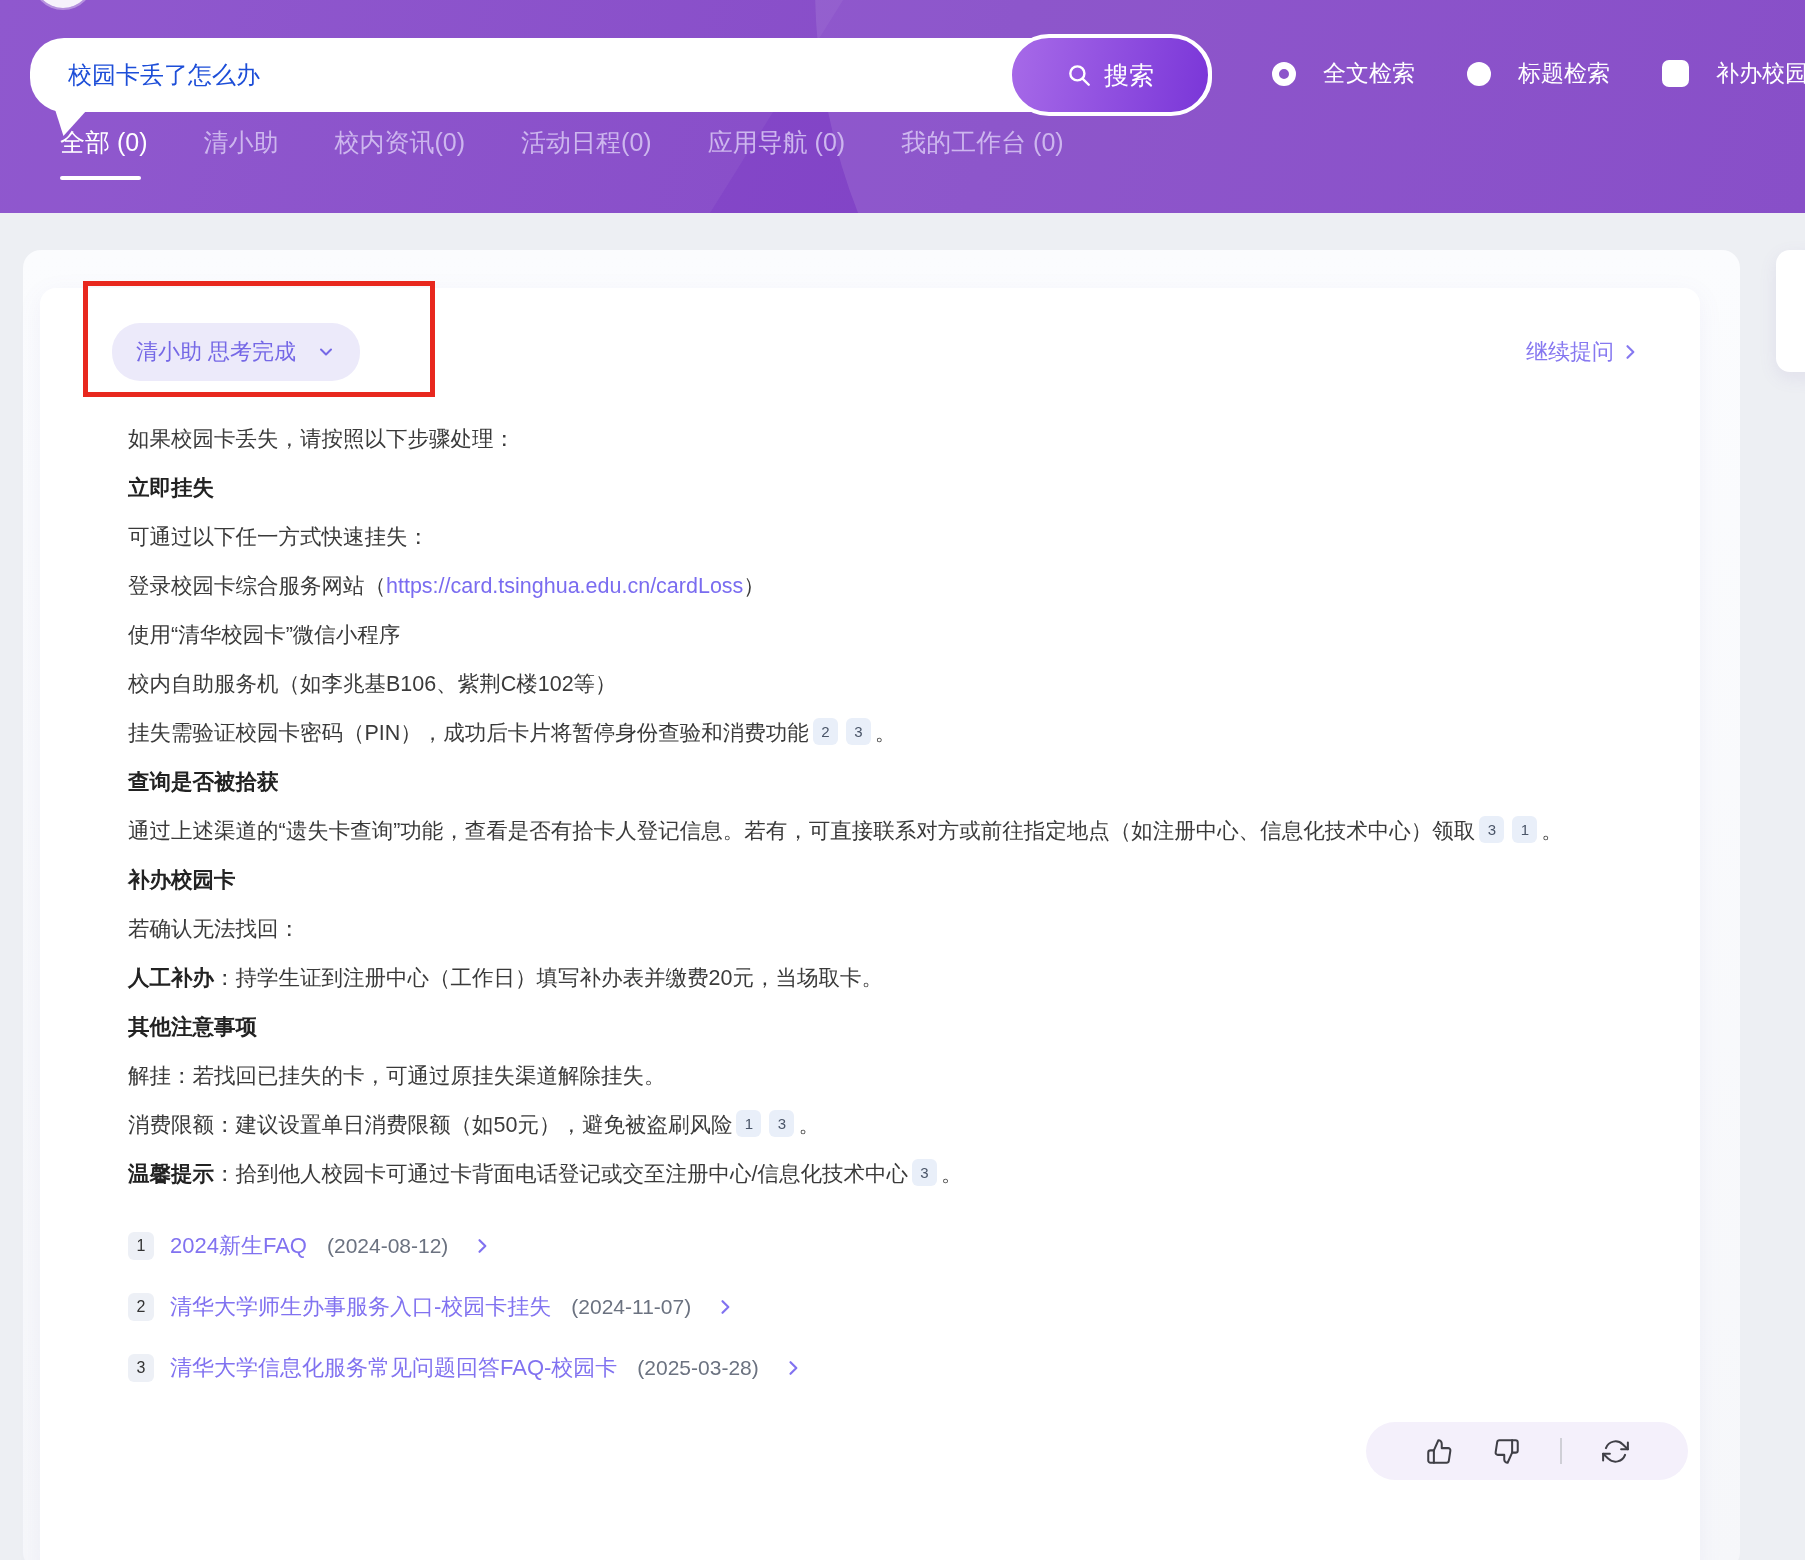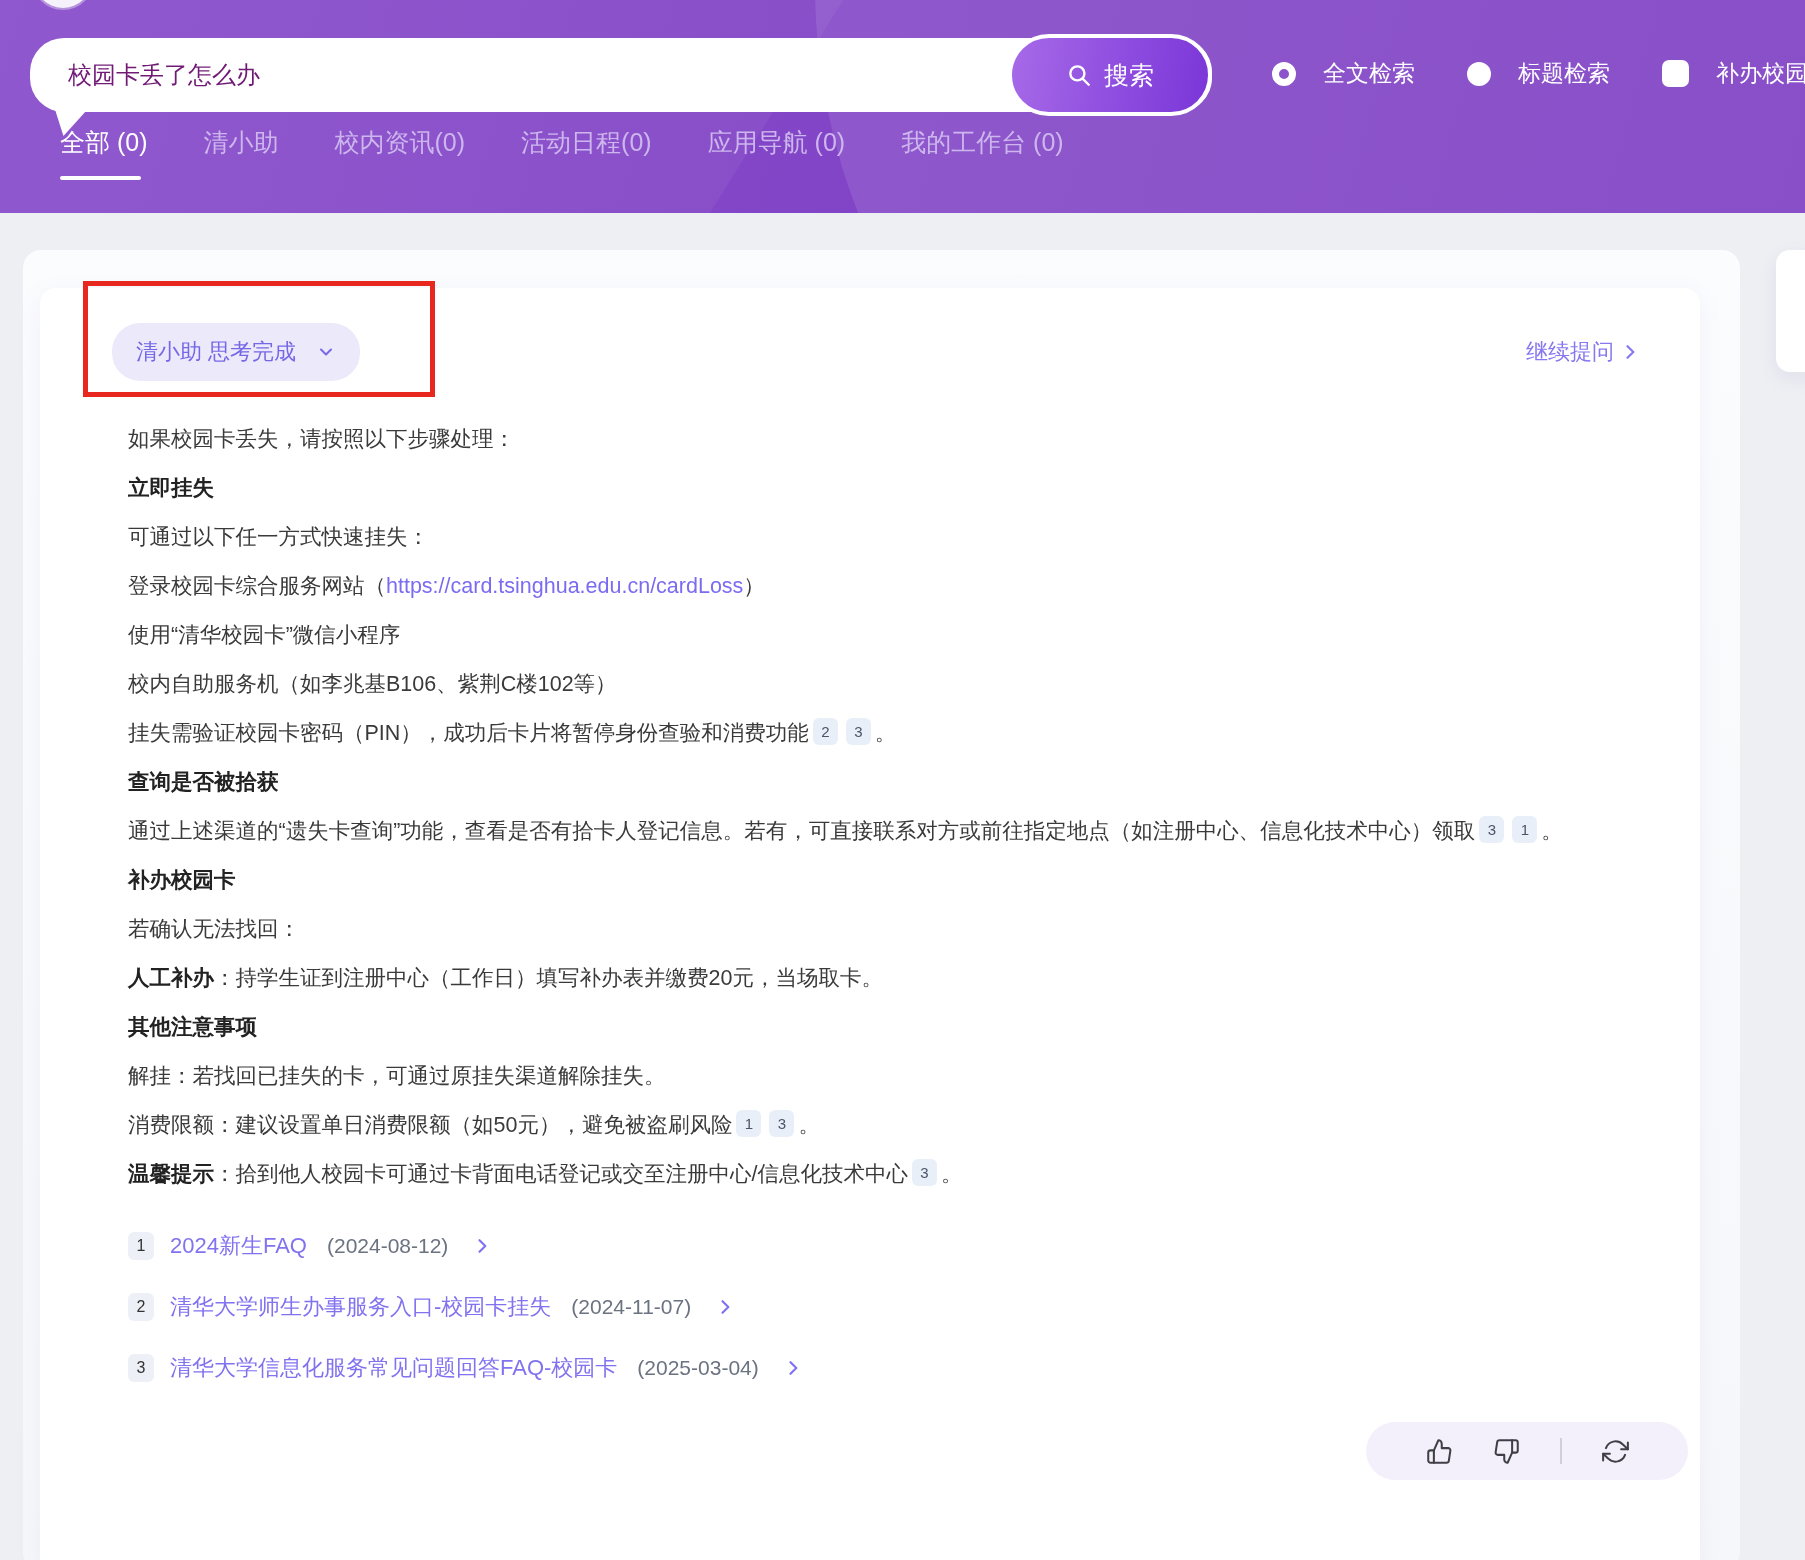--- a/index.html
+++ b/index.html
@@ -36,21 +36,21 @@
     background:#fff; border-radius:34px; display:flex; align-items:center;
     z-index:2;
   }
   .search-tail {
     position:absolute; left:52px; top:100px; width:44px; height:36px;
     background:#fff; clip-path:polygon(0 0,100% 0,26% 100%);
     z-index:1;
   }
   .search-input {
     flex:1; border:none; outline:none; background:transparent;
-    font-size:24px; color:#701a75; padding-left:38px;
+    font-size:24px; color:#1d4ed8; padding-left:38px;
     font-family:inherit;
   }
   .mic-btn { width:60px; display:flex; justify-content:center; cursor:pointer; }
   .search-btn {
     position:absolute; left:1008px; top:34px; width:204px; height:82px;
     border-radius:41px; border:4px solid #fff;
     background:linear-gradient(100deg,#a76ae8 0%,#7a36d8 100%);
     display:flex; align-items:center; justify-content:center; gap:12px;
     color:#fff; font-size:25px; cursor:pointer; z-index:3;
   }
@@ -267,21 +267,21 @@
           <span class="ref-date">(2024-11-07)</span>
           <span class="ref-chevron">
             <svg width="20" height="20" viewBox="0 0 24 24" fill="none" stroke="#8172f0" stroke-width="2.6" stroke-linecap="round" stroke-linejoin="round">
               <polyline points="9 5 16 12 9 19"></polyline>
             </svg>
           </span>
         </div>
         <div class="ref-row">
           <span class="ref-num">3</span>
           <a class="ref-link">清华大学信息化服务常见问题回答FAQ-校园卡</a>
-          <span class="ref-date">(2025-03-04)</span>
+          <span class="ref-date">(2025-03-28)</span>
           <span class="ref-chevron">
             <svg width="20" height="20" viewBox="0 0 24 24" fill="none" stroke="#8172f0" stroke-width="2.6" stroke-linecap="round" stroke-linejoin="round">
               <polyline points="9 5 16 12 9 19"></polyline>
             </svg>
           </span>
         </div>
       </div>
 
     <div class="feedback-row">
       <div class="feedback-pill">

